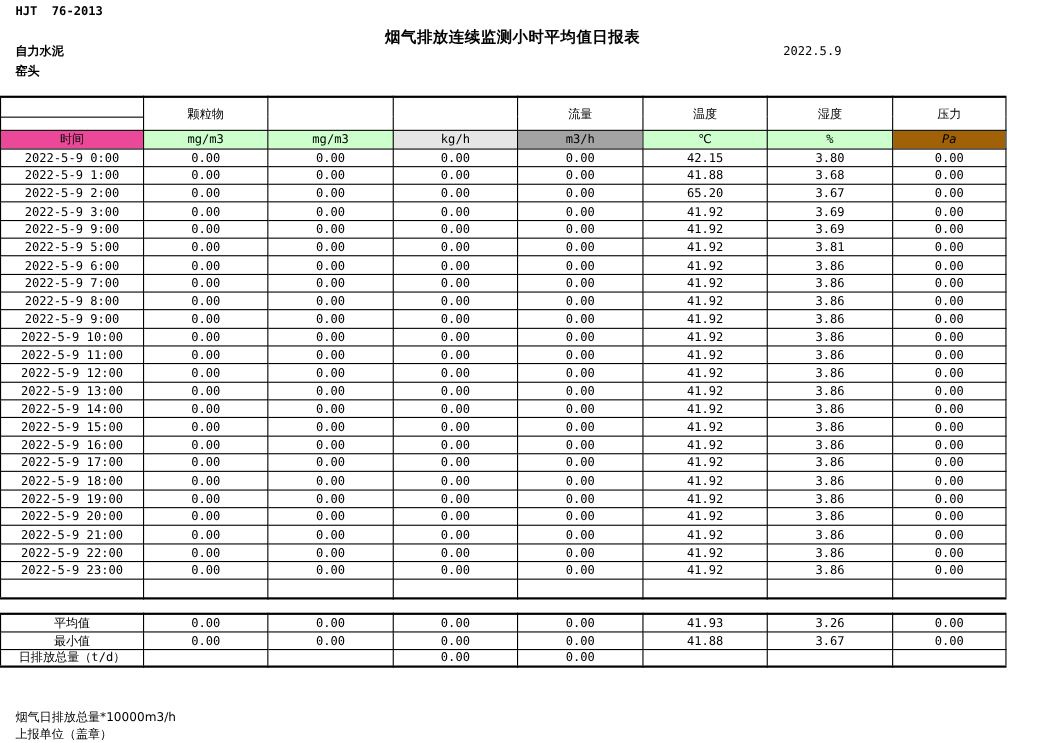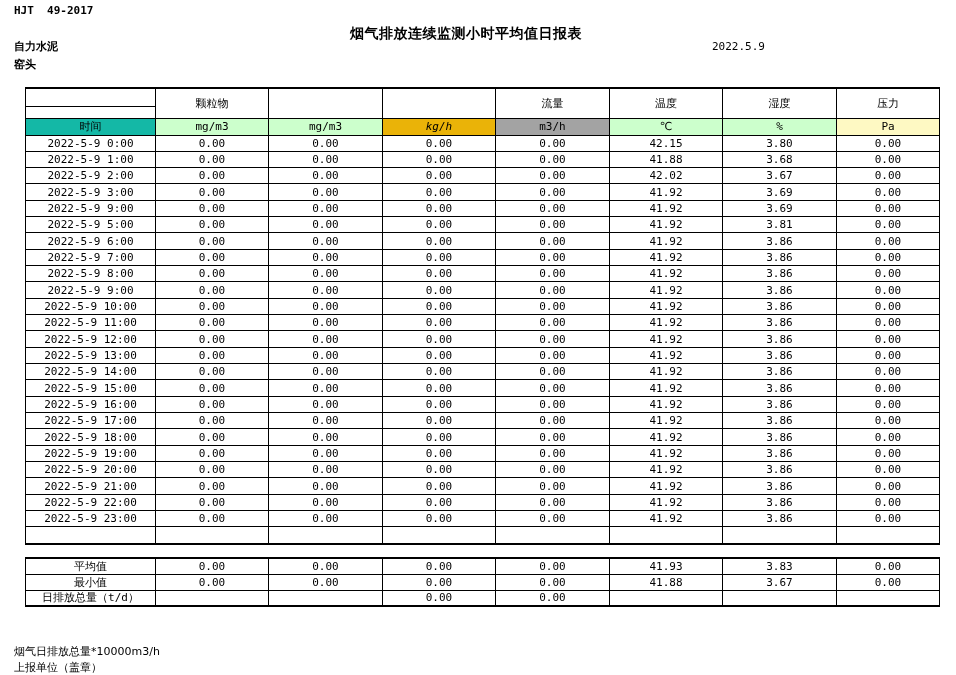--- a/index.html
+++ b/index.html
@@ -10,21 +10,21 @@
   .abs{position:absolute;white-space:pre;}
   .std-code{left:14px;top:4px;font-size:11px;font-weight:bold;
     font-family:"DejaVu Sans Mono","DejaVu Sans",monospace;}
   .report-title{left:350px;top:25px;font-size:14px;font-weight:bold;letter-spacing:0.5px;}
   .report-date{left:712px;top:40px;font-size:11px;
     font-family:"DejaVu Sans Mono","DejaVu Sans",monospace;}
   .company{left:14px;top:39px;font-size:11px;font-weight:bold;text-align:center;}
   .station{left:14px;top:57px;font-size:11px;font-weight:bold;}
 
   table.grid{
-    position:absolute;left:25px;border-collapse:collapse;table-layout:fixed;
+    position:absolute;left:0;border-collapse:collapse;table-layout:fixed;
     width:914px;border-left:1px solid #000;border-right:1px solid #000;
     border-top:2px solid #000;border-bottom:2px solid #000;
   }
   table.main{top:87px;}
   table.summary{top:557px;}
   table.grid td{
     border:1px solid #000;padding:0;margin:0;text-align:center;vertical-align:middle;
     font-size:11px;line-height:1;overflow:hidden;white-space:nowrap;
     font-family:"DejaVu Sans Mono","DejaVu Sans",monospace;
   }
@@ -36,21 +36,21 @@
   tr.spacer-row{height:17px;}
   tr.summary-row{height:16px;}
   td.label-cell{font-size:11px;font-family:"DejaVu Sans",sans-serif;}
   .footnote{left:14px;top:644px;font-size:11px;}
   .report-unit{left:14px;top:660px;font-size:11px;text-align:center;}
   .unit-label{left:185px;top:696px;font-size:11px;}
 </style>
 </head>
 <body>
 
-<div class="abs std-code">HJT  49-2017</div>
+<div class="abs std-code">HJT  76-2013</div>
 <div class="abs report-title">烟气排放连续监测小时平均值日报表</div>
 <div class="abs report-date">2022.5.9</div>
 <div class="abs company">自力水泥</div>
 <div class="abs station">窑头</div>
 
 <table class="grid main">
   <colgroup>
       <col style="width: 130px;">
       <col style="width: 113px;">
       <col style="width: 114px;">
@@ -68,28 +68,28 @@
         <td class="group-hd" rowspan="2"></td>
         <td class="group-hd" rowspan="2">流量</td>
         <td class="group-hd" rowspan="2">温度</td>
         <td class="group-hd" rowspan="2">湿度</td>
         <td class="group-hd" rowspan="2">压力</td>
       </tr>
       <tr class="hrow-b">
         <td></td>
       </tr>
       <tr class="unit-row">
-        <td class="label-cell" style="background: #14b8a6;">时间</td>
+        <td class="label-cell" style="background: #ec4899;">时间</td>
         <td class="label-cell" style="background: rgb(204, 255, 204);">mg/m3</td>
         <td class="label-cell" style="background: rgb(204, 255, 204);">mg/m3</td>
-        <td class="label-cell" style="background: #eab308; font-style: italic;">kg/h</td>
+        <td class="label-cell" style="background: #e5e5e5;">kg/h</td>
         <td class="label-cell" style="background: #a3a3a3;">m3/h</td>
         <td class="label-cell" style="background: rgb(204, 255, 204);">℃</td>
         <td class="label-cell" style="background: rgb(204, 255, 204);">%</td>
-        <td class="label-cell" style="background: #fef9c3;">Pa</td>
+        <td class="label-cell" style="background: #a16207; font-style: italic;">Pa</td>
       </tr>
     </thead>
   <tbody>
       <tr class="data-row">
         <td>2022-5-9 0:00</td>
         <td>0.00</td>
         <td>0.00</td>
         <td>0.00</td>
         <td>0.00</td>
         <td>42.15</td>
@@ -105,21 +105,21 @@
         <td>41.88</td>
         <td>3.68</td>
         <td>0.00</td>
       </tr>
       <tr class="data-row">
         <td>2022-5-9 2:00</td>
         <td>0.00</td>
         <td>0.00</td>
         <td>0.00</td>
         <td>0.00</td>
-        <td>42.02</td>
+        <td>65.20</td>
         <td>3.67</td>
         <td>0.00</td>
       </tr>
       <tr class="data-row">
         <td>2022-5-9 3:00</td>
         <td>0.00</td>
         <td>0.00</td>
         <td>0.00</td>
         <td>0.00</td>
         <td>41.92</td>
@@ -351,21 +351,21 @@
       <col style="width: 103px;">
     </colgroup>
   <tbody>
       <tr class="summary-row">
         <td class="label-cell">平均值</td>
         <td>0.00</td>
         <td>0.00</td>
         <td>0.00</td>
         <td>0.00</td>
         <td>41.93</td>
-        <td>3.83</td>
+        <td>3.26</td>
         <td>0.00</td>
       </tr>
       <tr class="summary-row">
         <td class="label-cell">最小值</td>
         <td>0.00</td>
         <td>0.00</td>
         <td>0.00</td>
         <td>0.00</td>
         <td>41.88</td>
         <td>3.67</td>

